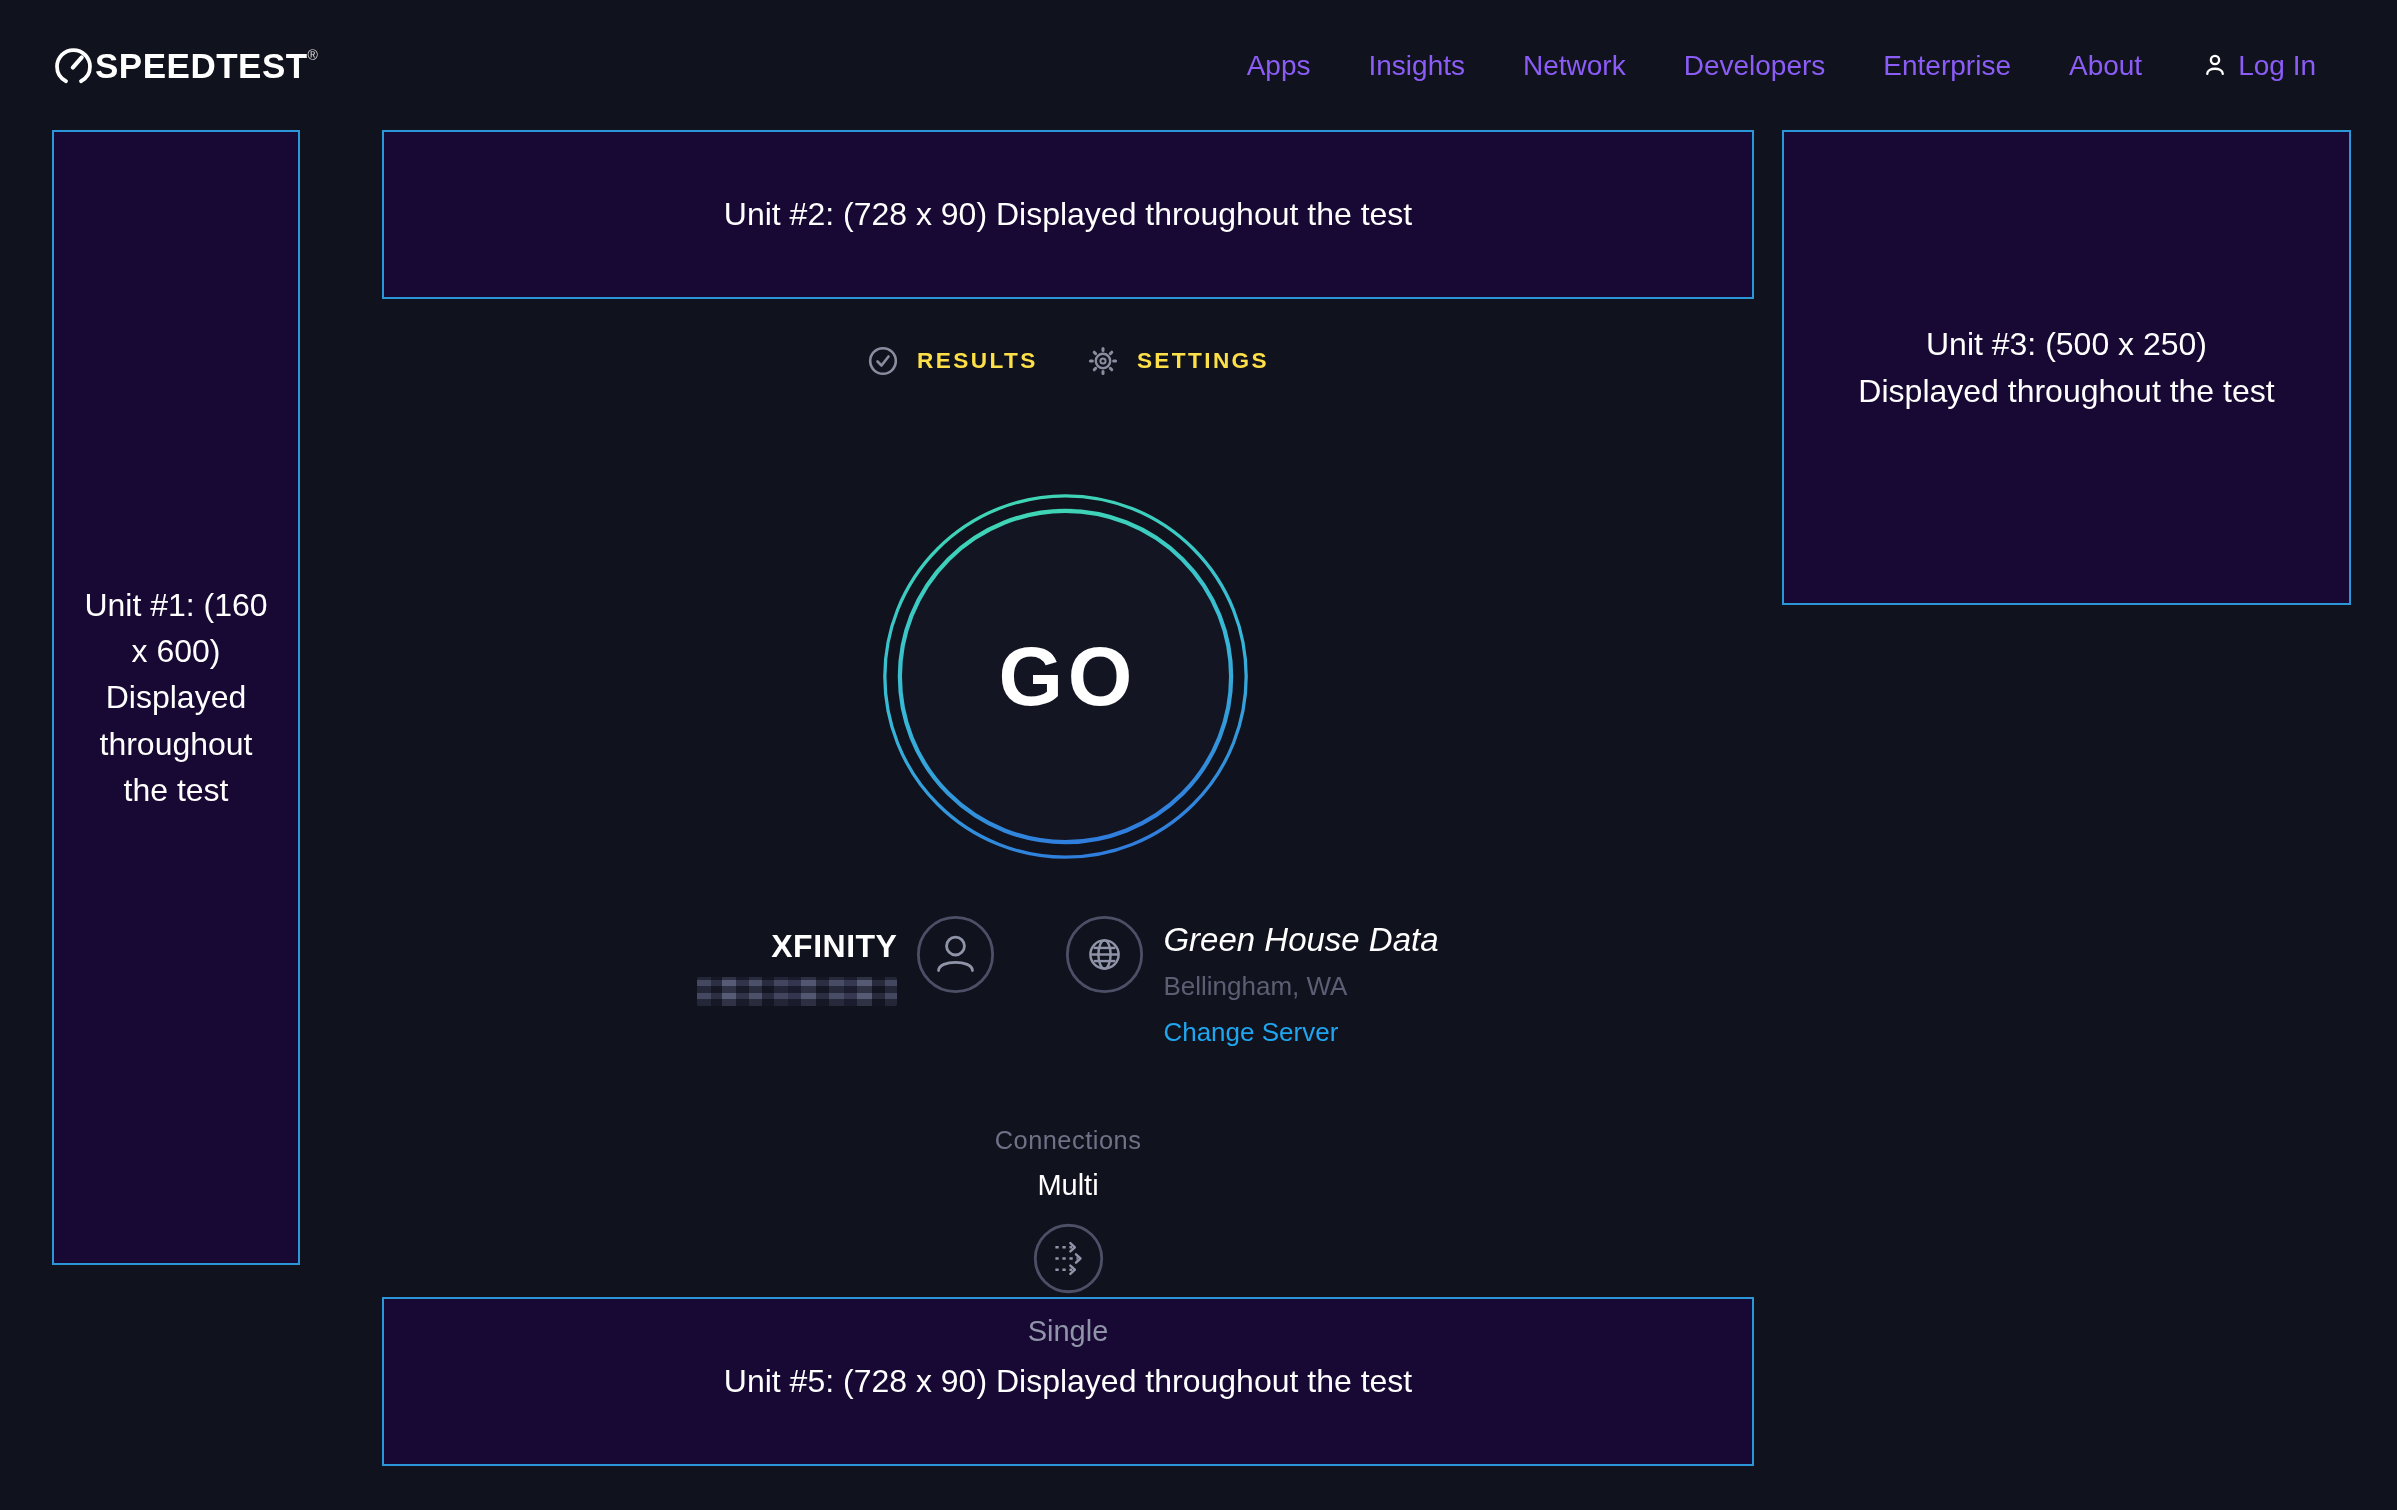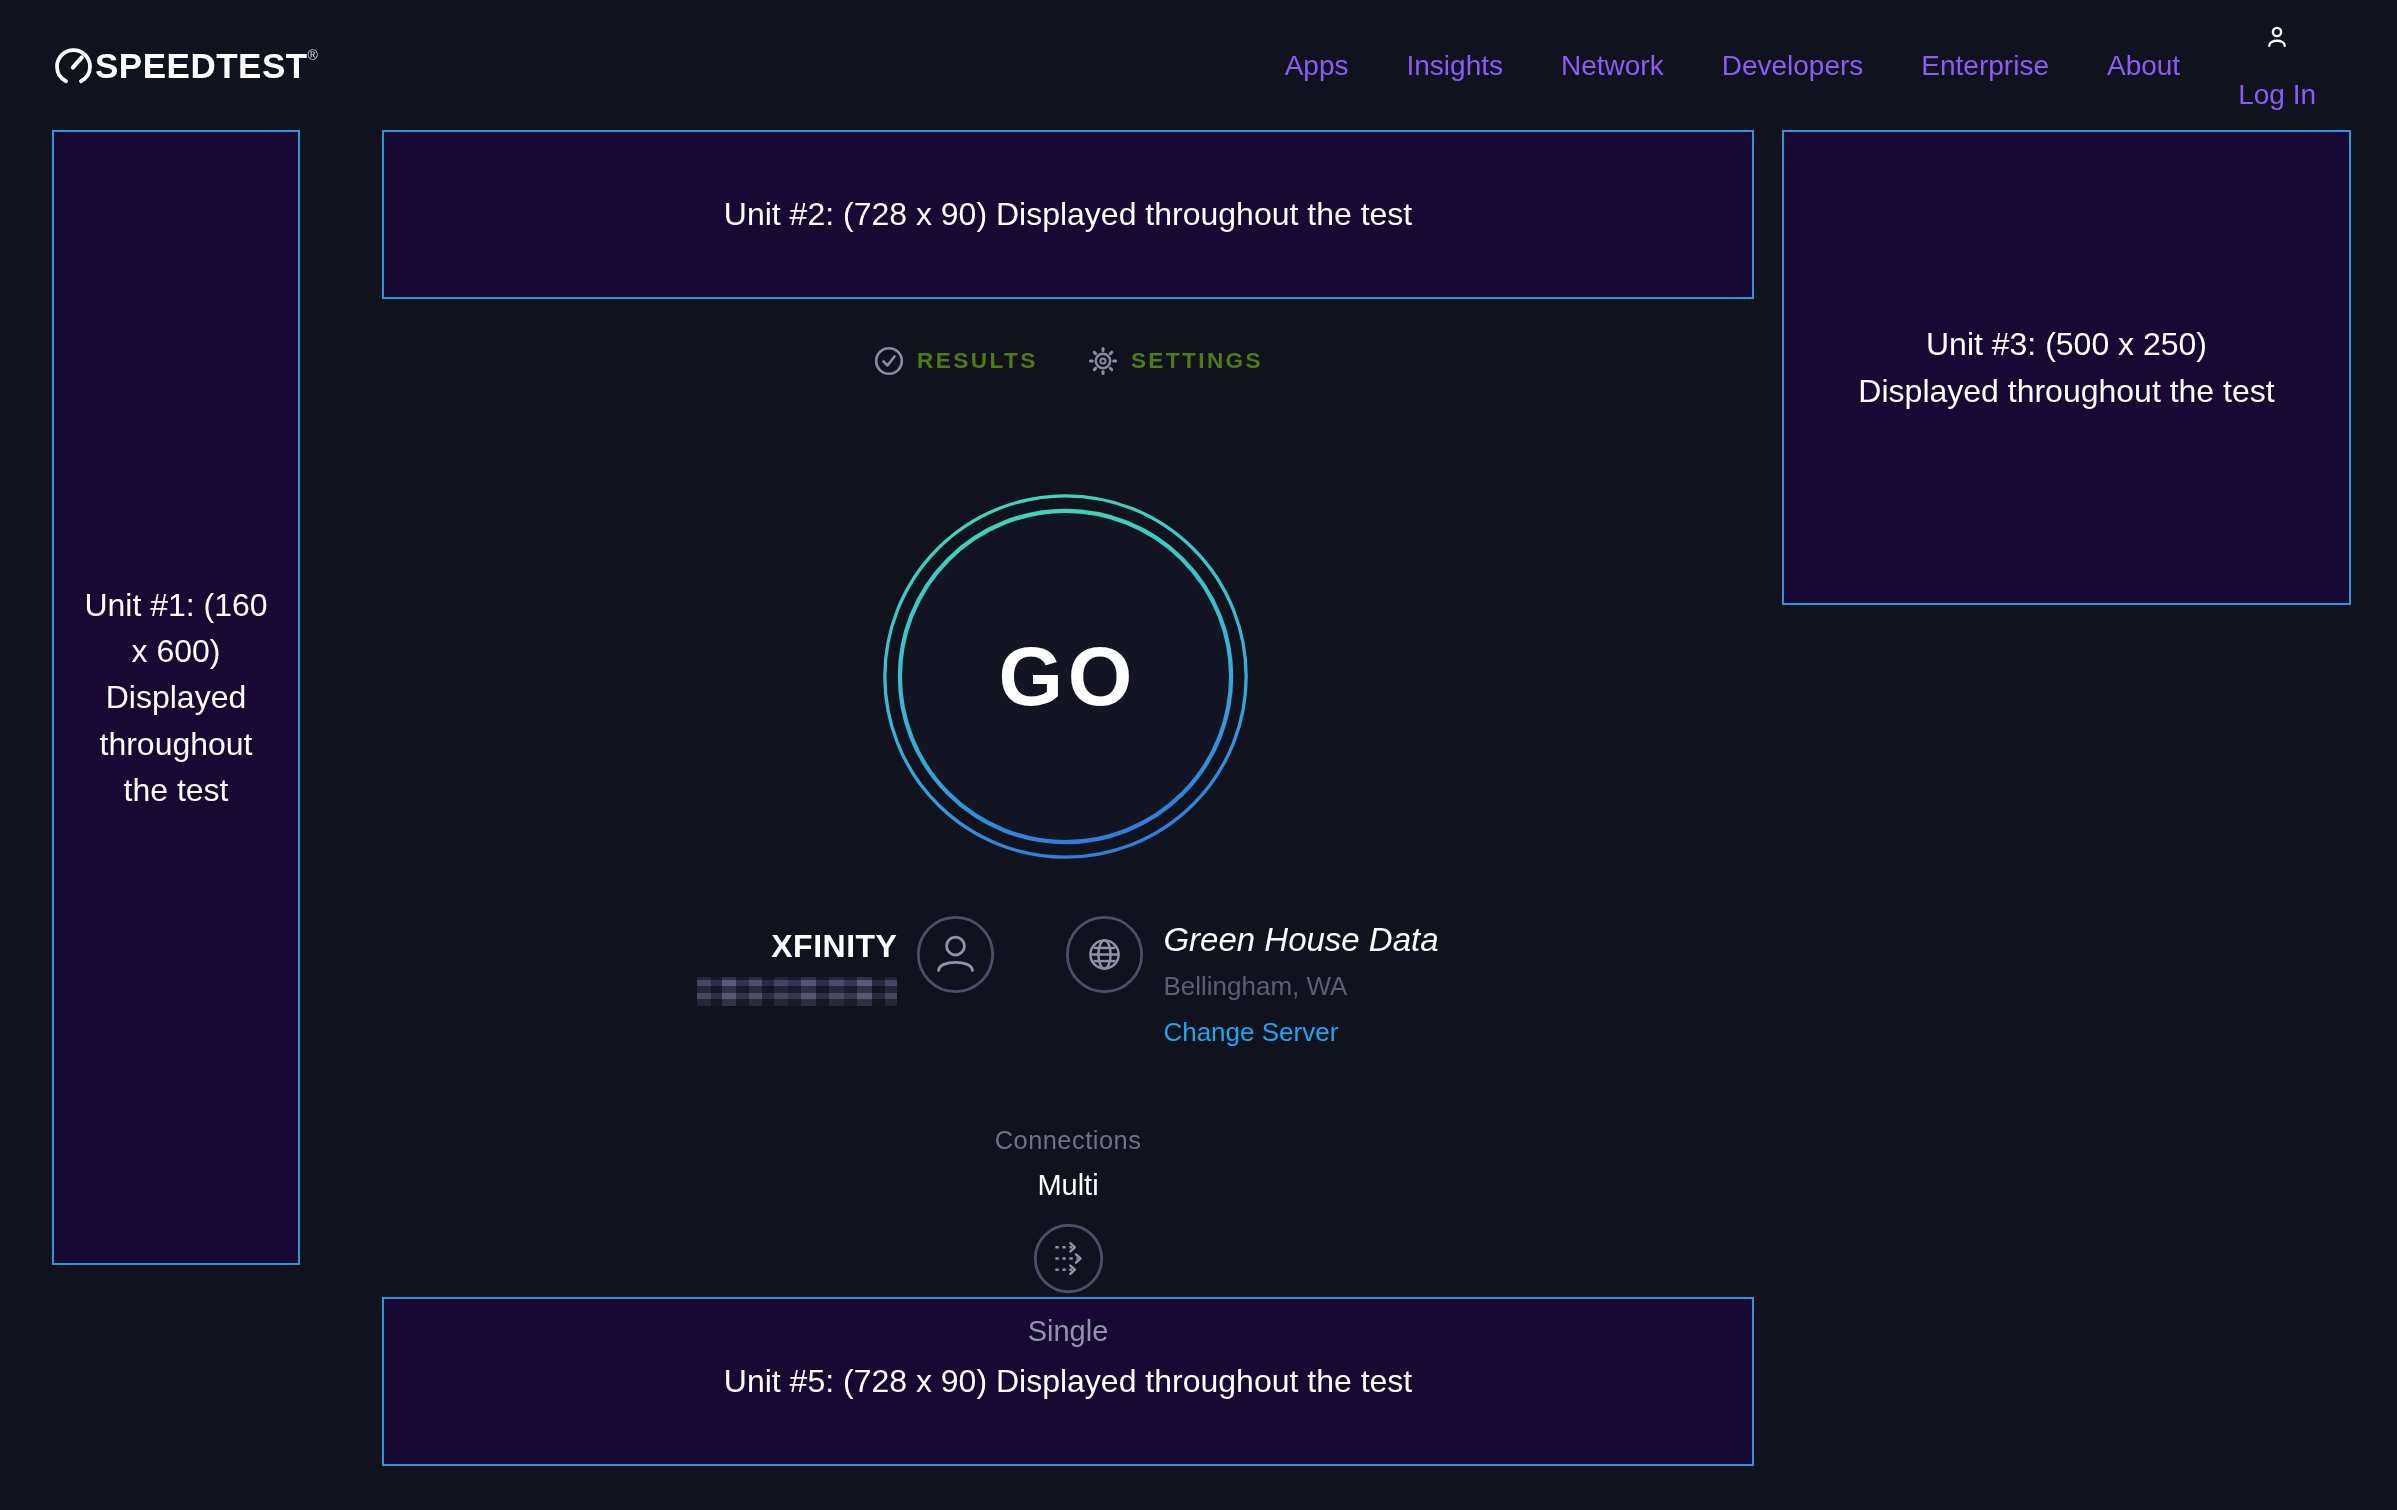--- a/index.html
+++ b/index.html
@@ -14,21 +14,21 @@
   .header {
     position:absolute; left:0; top:0; width:100%; height:132px;
     display:flex; align-items:center; justify-content:space-between;
     padding:0 81px 0 52px;
   }
   .logo { display:flex; align-items:center; cursor:pointer; }
   .logo-text { font-size:35px; font-weight:700; letter-spacing:0.5px; }
   .logo-mark { font-size:14px; vertical-align:top; position:relative; top:-11.3px; opacity:.85; }
   .nav { display:flex; align-items:center; gap:58px; }
   .nav-item { font-size:28px; color:#8b5cf6; cursor:pointer; }
-  .login { display:flex; align-items:center; gap:27px; cursor:pointer;flex-direction:column; }
+  .login { display:flex; gap:8px; cursor:pointer; }
 
   
   .ad {
     position:absolute; background:#170933; border:2.8px solid #2b96d8;
     display:flex; align-items:center; justify-content:center;
     text-align:center; font-size:32px; line-height:1.44; color:#fff;
     cursor:pointer;
   }
   .ad-unit-1 { left:52px;   top:130px;  width:248px;  height:1135px; }
   .ad-unit-2 { left:382px;  top:130px;  width:1372px; height:169px;  }
@@ -37,21 +37,21 @@
   .ad-unit-5 { left:382px;  top:1297px; width:1372px; height:169px;  }
   .ad-unit-1 .ad-text { max-width:202px; }
   .ad-unit-3 .ad-text, .ad-unit-4 .ad-text { max-width:419px; }
 
   
   .tabs {
     position:absolute; left:382px; top:331px; width:1372px; height:60px;
     display:flex; align-items:center; justify-content:center; gap:49px;
   }
   .tab { display:flex; align-items:center; gap:12.2px; cursor:pointer; }
-  .tab-label { font-size:22.6px; font-weight:700; letter-spacing:2.4px; color:#4d7c0f; }
+  .tab-label { font-size:22.6px; font-weight:700; letter-spacing:2.4px; color:#fde047;margin-left:6px; }
 
   
   .go-wrap { position:absolute; left:882px; top:493px; width:367px; height:367px; cursor:pointer; }
   .go-label {
     position:absolute; left:0; top:0; width:100%; height:100%;
     display:flex; align-items:center; justify-content:center;
     font-size:83px; font-weight:700; letter-spacing:4.7px; color:#fff;
     padding-left:4.7px;
   }
 

